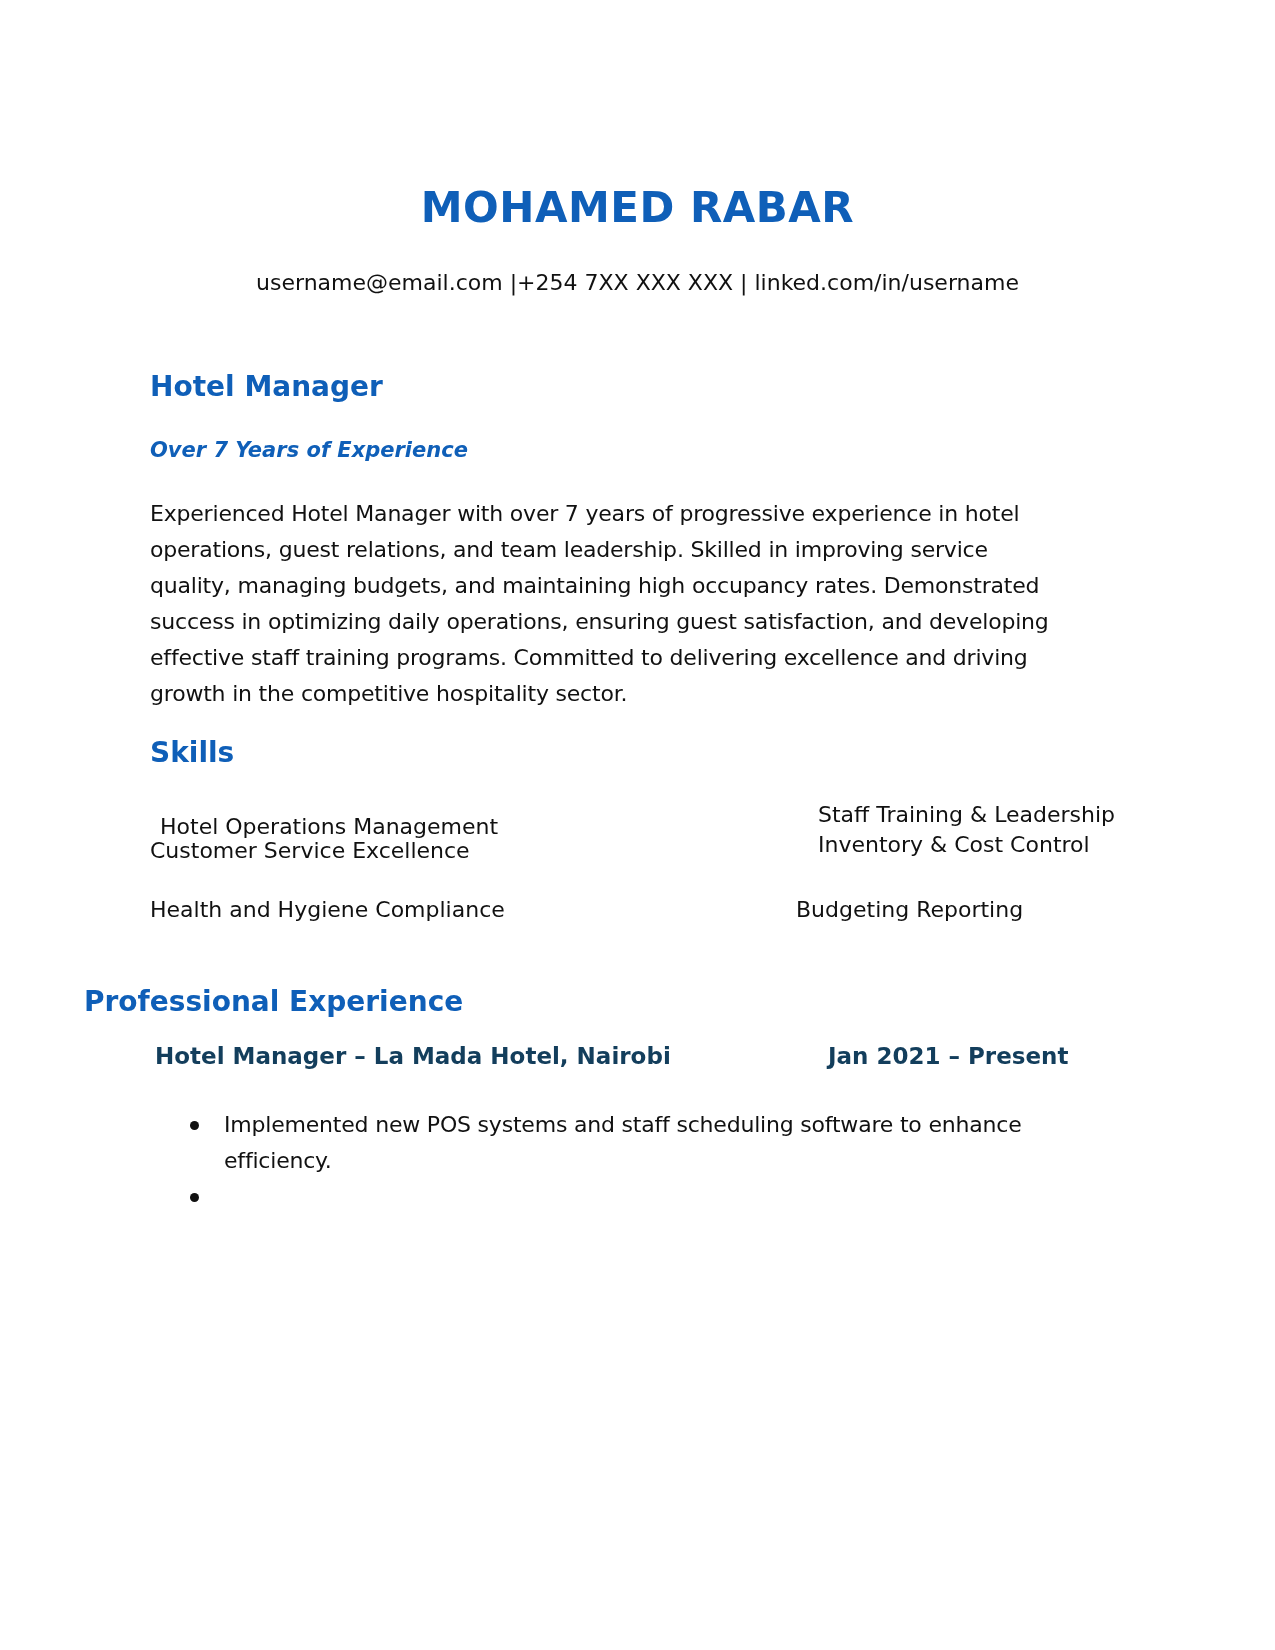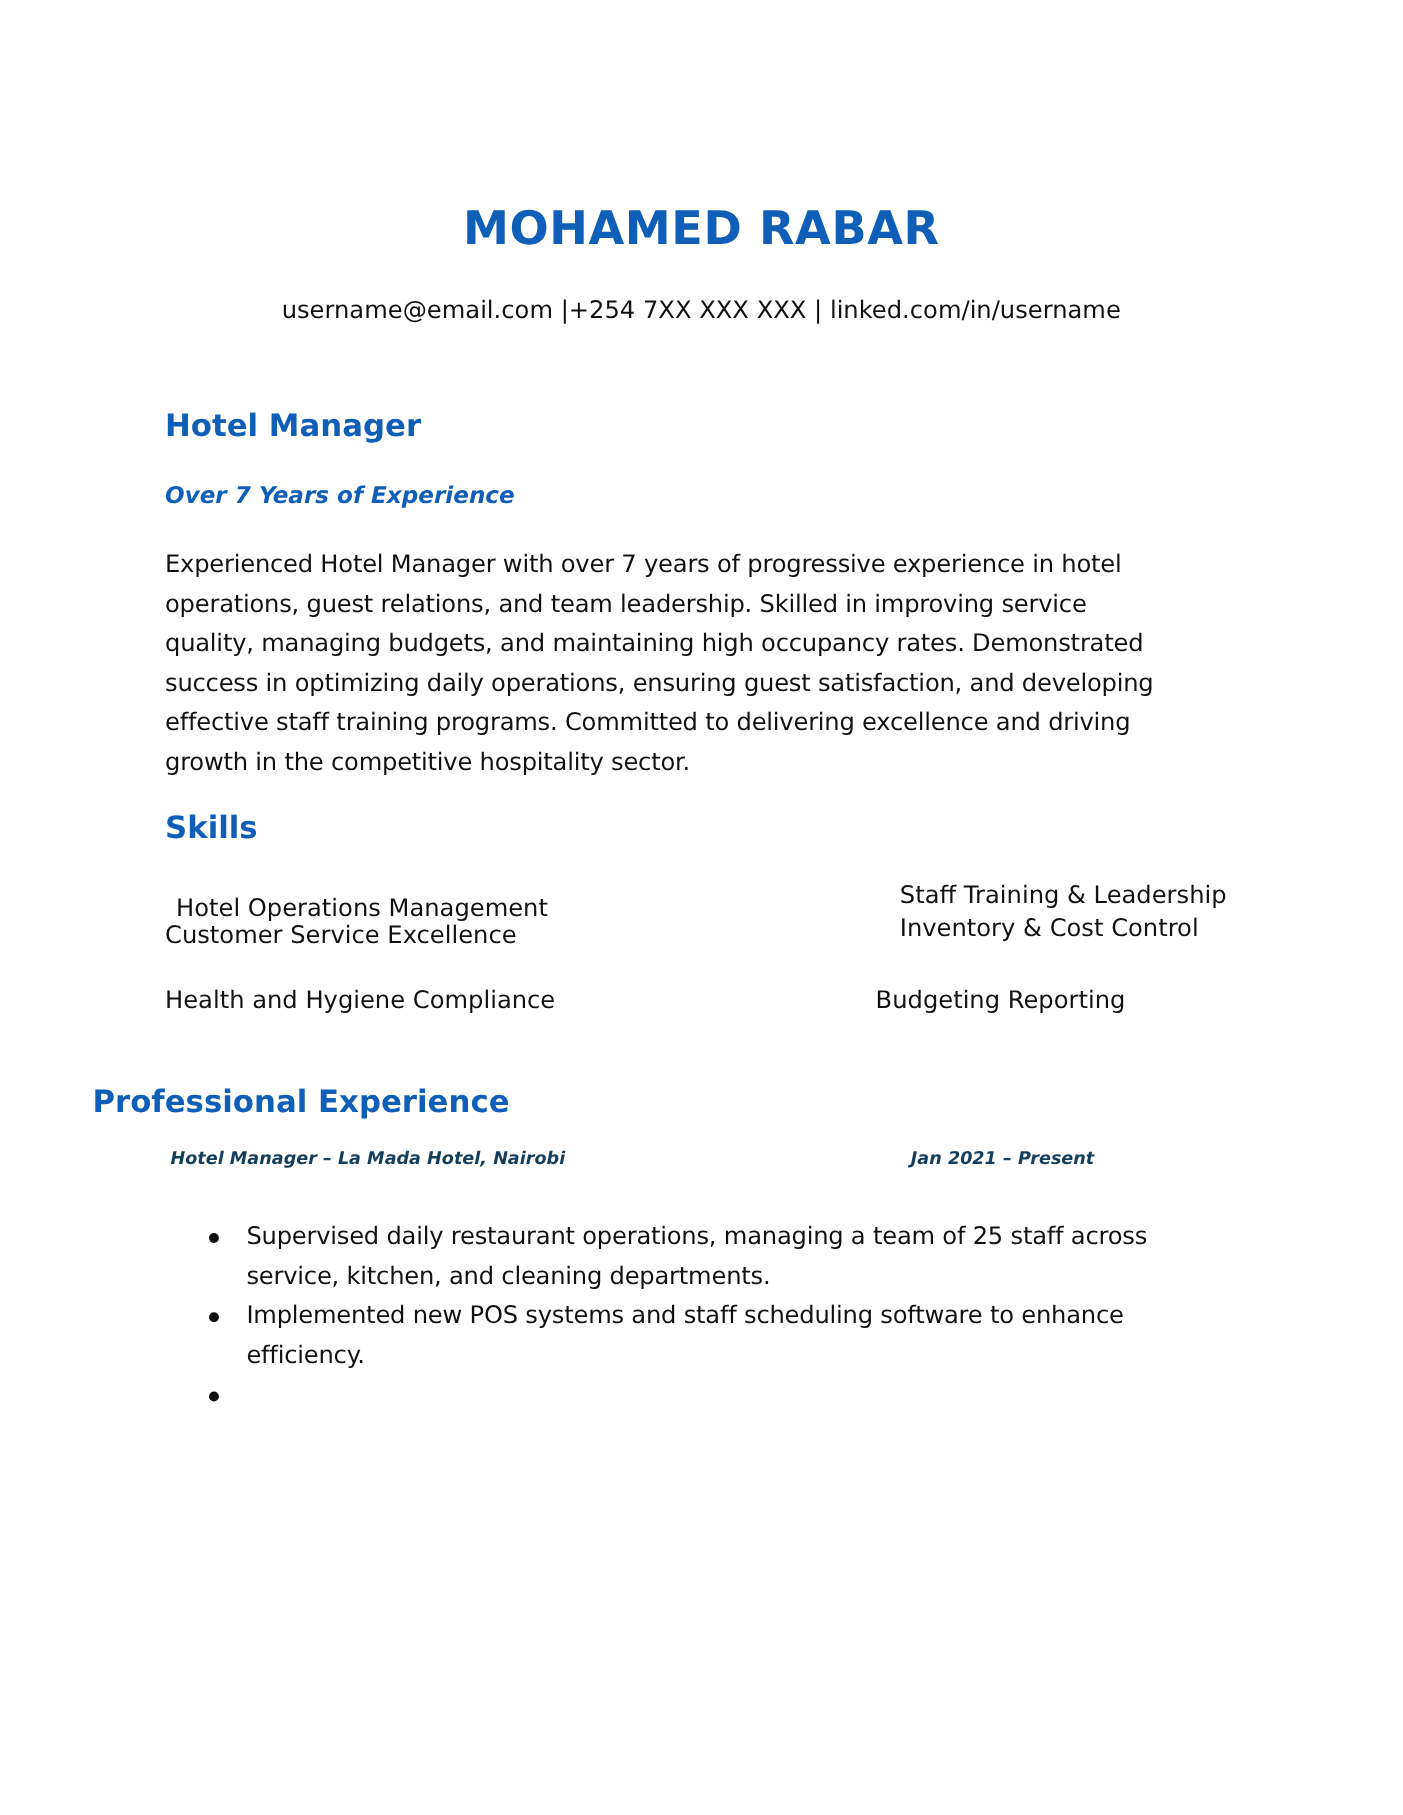--- a/index.html
+++ b/index.html
@@ -5,21 +5,21 @@
   html, body { margin:0; padding:0; background:#ffffff; }
   body { width:1275px; height:1650px; position:relative; overflow:hidden;
          font-family:"DejaVu Sans", sans-serif; color:#111; }
   .abs { position:absolute; white-space:nowrap; }
   .name { top:183px; left:0; width:1275px; text-align:center; font-size:42px; font-weight:bold; color:#0f5fb8; letter-spacing:0.5px; }
   .contact { top:270px; left:0; width:1275px; text-align:center; font-size:22px; color:#111; }
   .h2 { font-size:28px; font-weight:bold; color:#0f5fb8; }
   .sub { font-size:21px; font-weight:bold; font-style:italic; color:#0f5fb8; }
   .summary { position:absolute; top:496px; left:150px; width:920px; font-size:22px; line-height:36px; white-space:normal; letter-spacing:-0.2px; }
   .skill { font-size:22px; }
-  .job { font-size:16px; font-weight:bold; color:#133e5c;font-style:italic; }
+  .job { font-size:23px; font-weight:bold; color:#133e5c; }
   ul.bullets { position:absolute; top:1107px; left:186px; width:940px; margin:0; padding:0; list-style:none; }
   ul.bullets li { position:relative; padding-left:38px; font-size:22px; line-height:36px; letter-spacing:-0.2px; }
   ul.bullets li .dot { position:absolute; left:4px; top:14px; width:9px; height:9px; border-radius:50%; background:#111; }
 </style>
 </head>
 <body>
 
 <div class="abs name">MOHAMED RABAR</div>
 <div class="abs contact">username@email.com |+254 7XX XXX XXX | linked.com/in/username</div>
 
@@ -33,16 +33,15 @@
 <div class="abs skill" style="top:838px; left:150px;">Customer Service Excellence</div>
 <div class="abs skill" style="top:832px; left:818px;">Inventory &amp; Cost Control</div>
 <div class="abs skill" style="top:897px; left:150px;">Health and Hygiene Compliance</div>
 <div class="abs skill" style="top:897px; left:796px;">Budgeting Reporting</div>
 
 <div class="abs h2" style="top:985px; left:84px;">Professional Experience</div>
 <div class="abs job" style="top:1043px; left:155px;">Hotel Manager – La Mada Hotel, Nairobi</div>
 <div class="abs job" style="top:1043px; left:828px;">Jan 2021 – Present</div>
 
 <ul class="bullets">
-  <li><span class="dot"></span><span>Supervised daily restaurant operations, managing a team of 25 staff across service, kitchen, and cleaning departments.</span></li>
   <li><span class="dot"></span><span>Implemented new POS systems and staff scheduling software to enhance efficiency.</span></li>
   <li><span class="dot"></span></li>
 </ul>
 
 </body></html>

